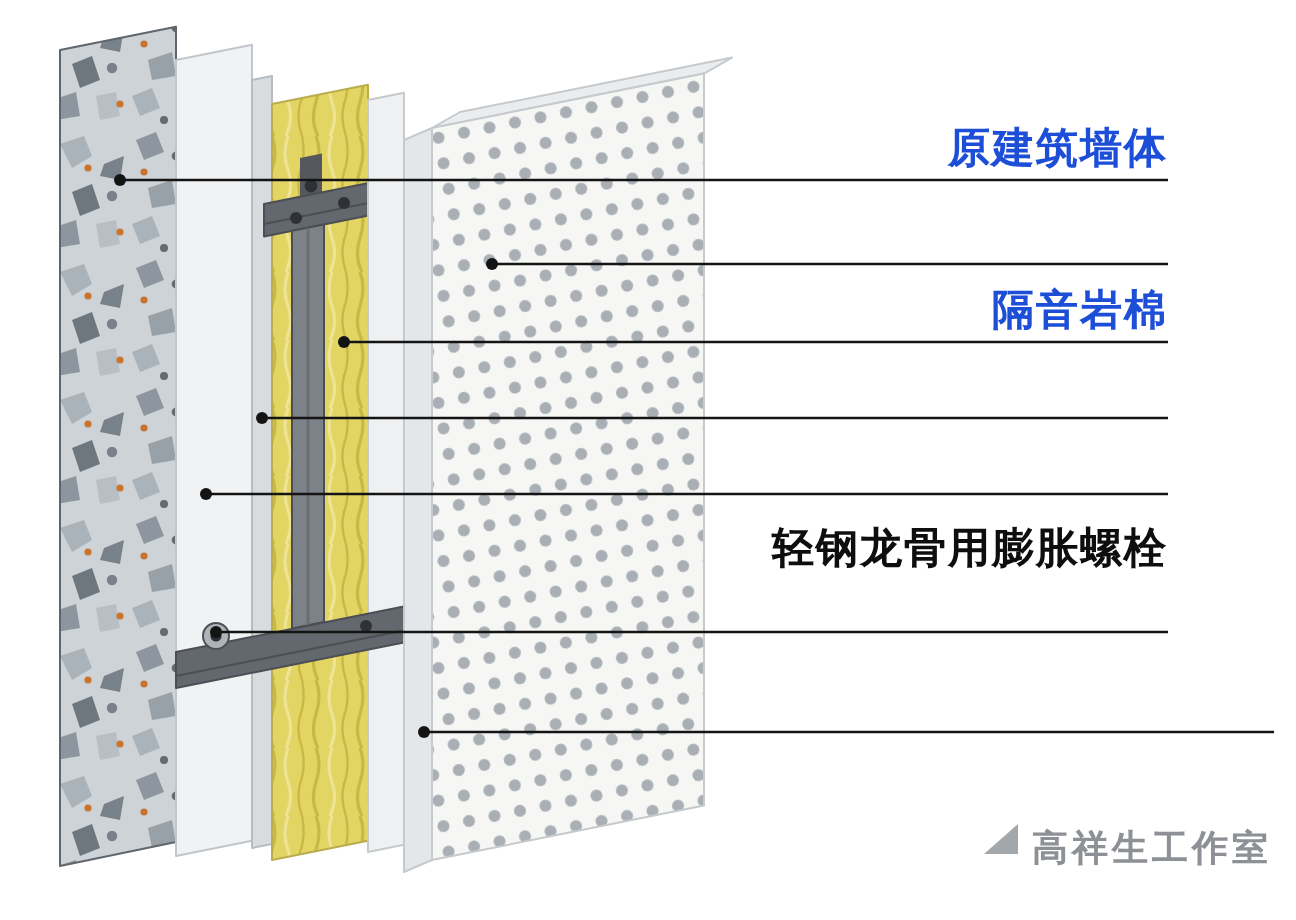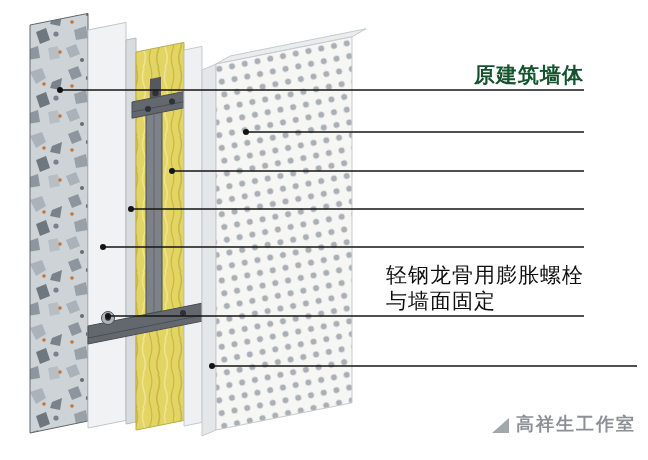--- a/index.html
+++ b/index.html
@@ -1,26 +1,26 @@
 <!DOCTYPE html>
 <html><head>
 <meta charset="utf-8">
 <style>
   *{margin:0;padding:0;box-sizing:border-box}
   html,body{width:648px;height:460px}
   body{background:#ffffff;font-family:"Liberation Sans",sans-serif;position:relative;overflow:hidden}
   .stage{position:absolute;inset:0}
   svg.diagram{position:absolute;left:0;top:0;display:block}
-  .label{position:absolute;right:64px;font-size:21px;font-weight:700;color:#14532d;
+  .label{position:absolute;right:64px;font-size:21px;font-weight:700;color:#1d4ed8;
          line-height:26px;text-align:right;letter-spacing:1px;white-space:nowrap}
   .label-wide{right:11px}
-  .label-block{position:absolute;right:64px;text-align:left;font-size:21px;font-weight:400;
+  .label-block{position:absolute;right:64px;text-align:center;font-size:21px;font-weight:700;
                color:#0e0e0e;line-height:26px;letter-spacing:1px;white-space:nowrap}
   .label-block .centered{padding-right:40px}
-  .watermark{position:absolute;right:12px;top:412px;display:flex;align-items:flex-end;gap:7px;
+  .watermark{position:absolute;right:12px;top:412px;display:flex;align-items:flex-start;gap:7px;
              color:#8d9196;font-size:18px;font-weight:700;letter-spacing:2px}
   .tri{width:0;height:0;border-left:17px solid transparent;border-bottom:15px solid #a2a7ac;margin-bottom:3px}
 </style>
 </head>
 <body>
 
 <div class="stage">
 
   <svg class="diagram" width="648" height="460" viewBox="0 0 648 460">
     <defs>
@@ -106,23 +106,23 @@
       <line x1="103" y1="247" x2="584" y2="247"></line>
       <circle cx="103" cy="247" r="3" stroke="none"></circle>
       <line x1="108" y1="316" x2="584" y2="316"></line>
       <circle cx="108" cy="316" r="3" stroke="none"></circle>
       <line x1="212" y1="366" x2="637" y2="366"></line>
       <circle cx="212" cy="366" r="3" stroke="none"></circle>
     </g>
   </svg>
 
   <div class="label" style="top:62px">原建筑墙体</div>
+  <div class="label" style="top:143px">隔音岩棉</div>
   <div class="label-block" style="top:262px">
     <div>轻钢龙骨用膨胀螺栓</div>
-    <div class="centered">与墙面固定</div>
   </div>
 
   <div class="watermark">
     <span class="tri"></span>
     <span>高祥生工作室</span>
   </div>
 
 </div>
 
 </body></html>

